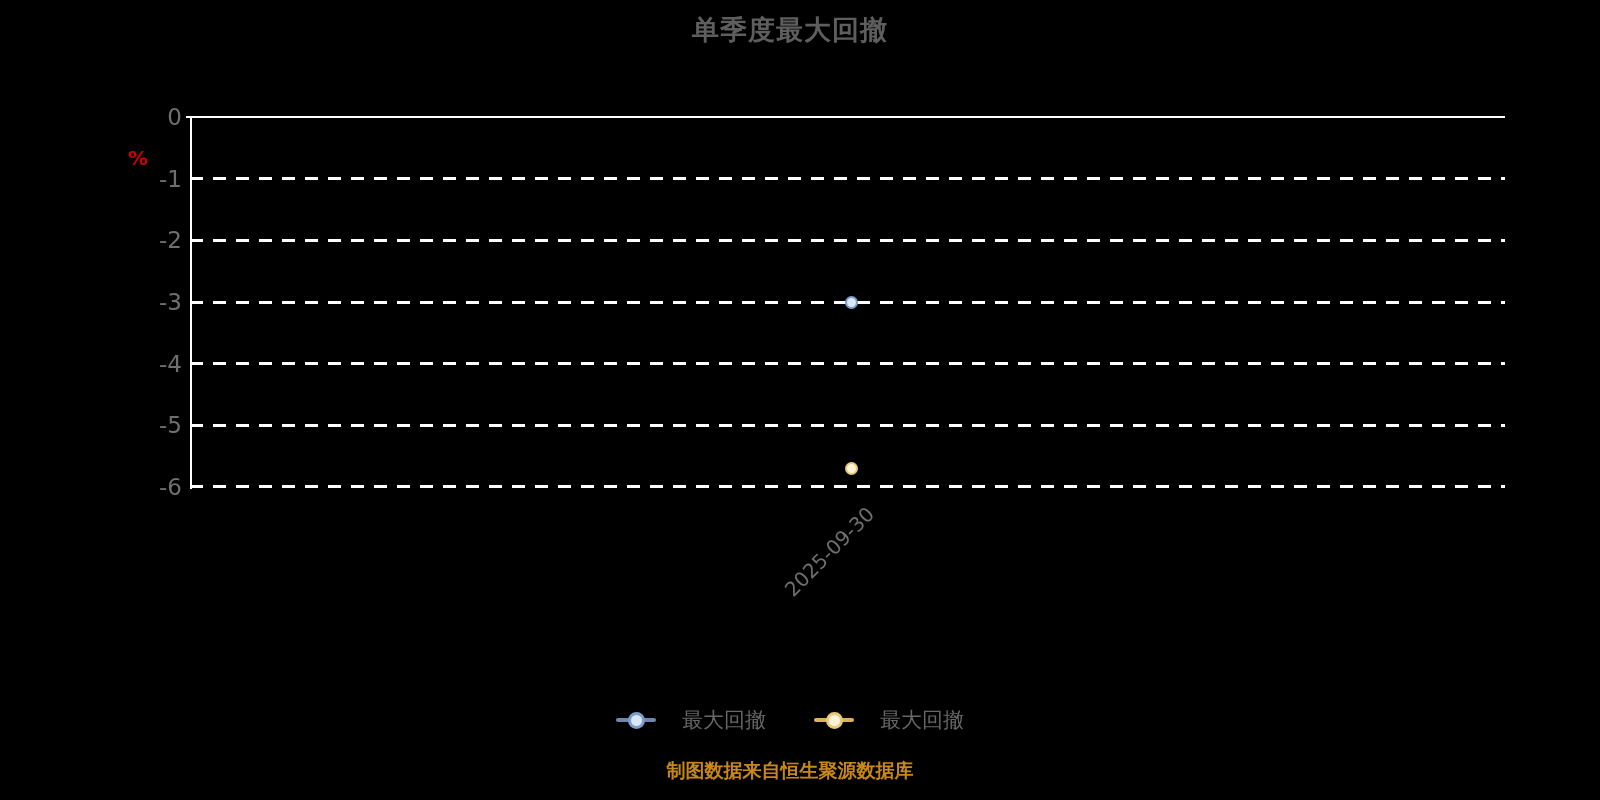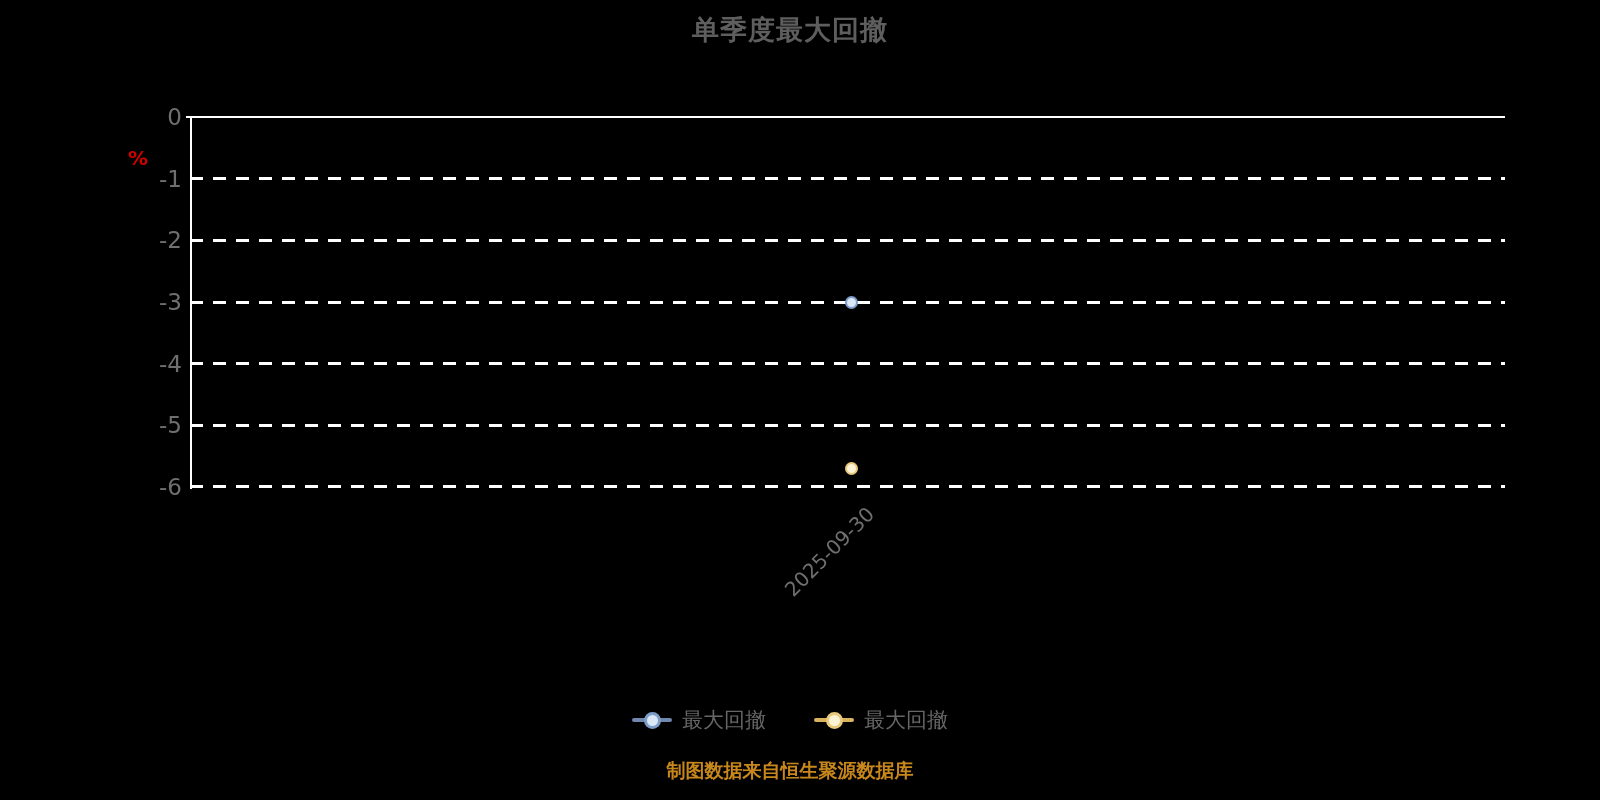--- a/index.html
+++ b/index.html
@@ -57,21 +57,21 @@
     transform:rotate(-45deg);
     transform-origin:100% 0;
     white-space:nowrap;
   }
   
   .legend{
     position:absolute;left:0;top:706px;width:1580px;
     display:flex;justify-content:center;align-items:center;gap:48px;
   }
   .legend-item{
-    display:flex;align-items:center;gap:10px;cursor:pointer;
+    display:flex;align-items:center;gap:26px;cursor:pointer;
   }
   .legend-marker{
     position:relative;width:40px;height:18px;
   }
   .marker-line{
     position:absolute;left:0;top:7px;width:40px;height:4px;border-radius:2px;
     background:#888;
   }
   .marker-dot{
     position:absolute;left:12px;top:1px;width:11px;height:11px;border-radius:50%;

